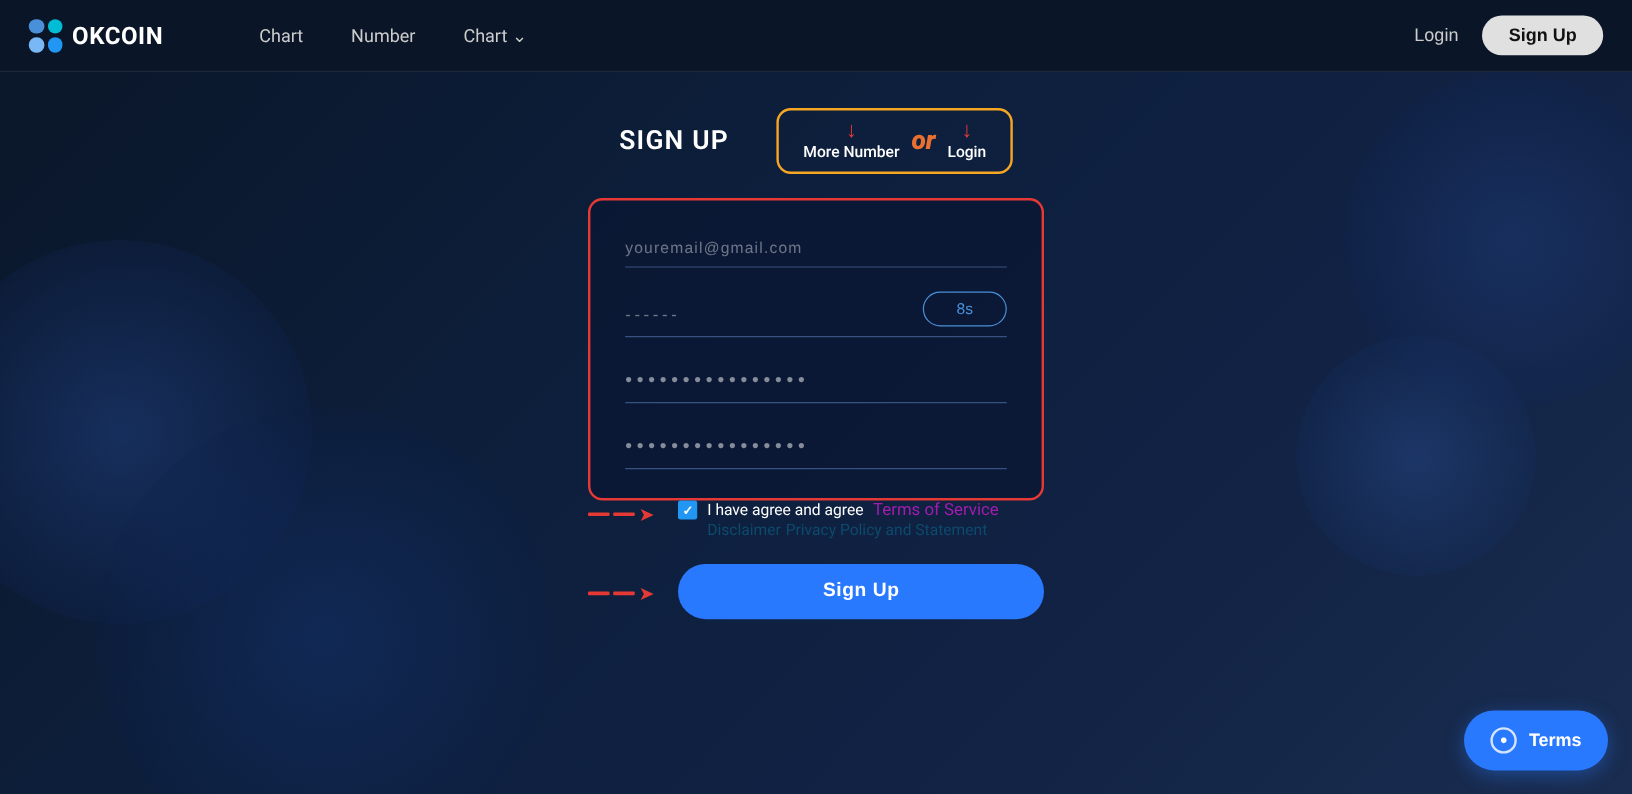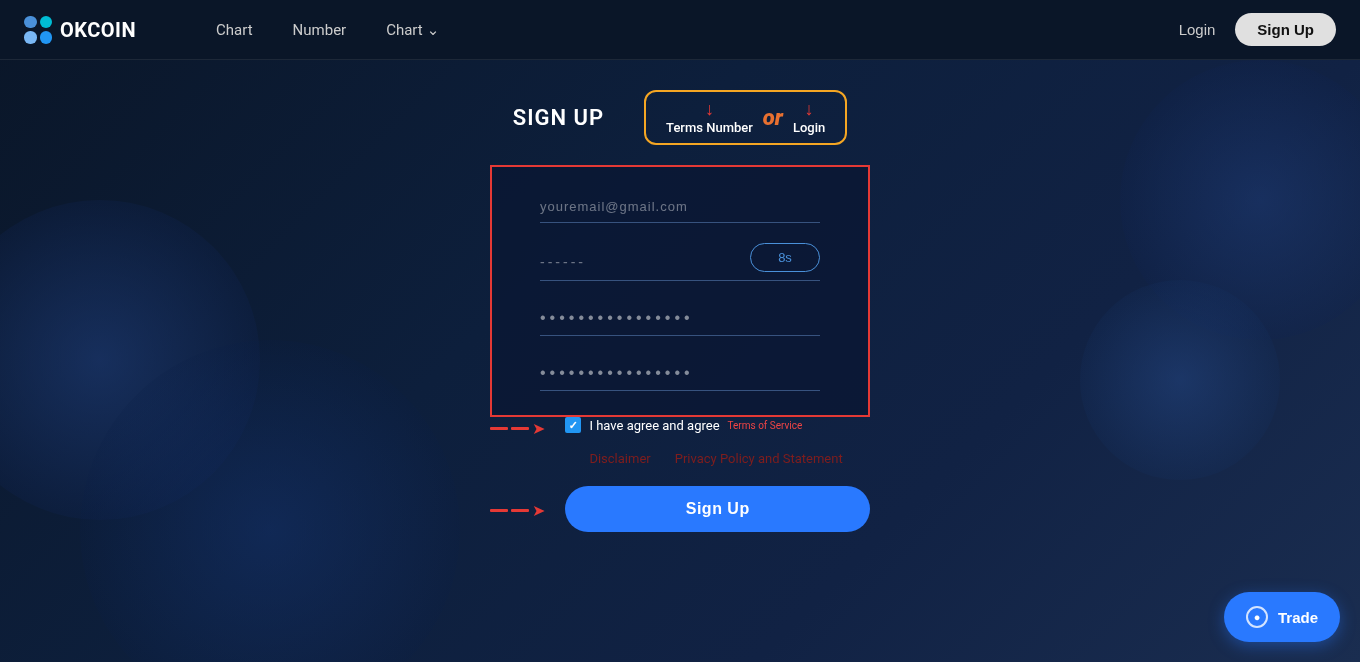--- a/index.html
+++ b/index.html
@@ -186,23 +186,23 @@
 
     .tab-label {
       color: #fff;
       font-size: 13px;
       font-weight: 500;
     }
 
     
     .form-container {
       border: 2px solid #e53935;
-      border-radius: 0;
+      border-radius: 12px;
       background: rgba(10, 22, 50, 0.7);
-      padding: 24px 48px;
+      padding: 24px 29px;
       width: 380px;
     }
 
     .form-field {
       margin-bottom: 20px;
     }
 
     .form-input {
       width: 100%;
       background: transparent;
@@ -318,27 +318,26 @@
       font-size: 11px;
       font-weight: 900;
     }
 
     .terms-text {
       color: #fff;
       font-size: 13px;
     }
 
     .terms-links {
-      color: #7f1d1d;
+      color: #0c4a6e;
       font-size: 13px;
       display: flex;
-      gap: 24px;
+      gap: 4px;
       flex-wrap: wrap;
       margin-left: 24px;
-      margin-top: 16px;
     }
 
     .terms-link {
       cursor: pointer;
       text-decoration: none;
     }
 
     
     .signup-btn-row {
       display: flex;
@@ -426,21 +425,21 @@
 </nav>
 
 <div class="main">
 
   <div class="tab-selector-area">
     <div class="sign-up-label">SIGN UP</div>
 
     <div class="or-badge-wrapper">
       <div class="tab-option">
         <span class="tab-arrow">↓</span>
-        <span class="tab-label">Terms Number</span>
+        <span class="tab-label">More Number</span>
       </div>
       <span class="or-text">or</span>
       <div class="tab-option">
         <span class="tab-arrow">↓</span>
         <span class="tab-label">Login</span>
       </div>
     </div>
   </div>
 
   <div class="form-container">
@@ -472,21 +471,21 @@
         <span class="red-arrow-icon">➤</span>
       </div>
     </div>
 
     <div class="terms-content">
       <div class="terms-line1">
         <div class="terms-checkbox">
           <span class="terms-checkbox-check">✓</span>
         </div>
         <span class="terms-text">I have agree and agree</span>
-        <a class="terms-link" style="color:#ef4444; font-size:10px;">Terms of Service</a>
+        <a class="terms-link" style="color:#a21caf; font-size:14px;">Terms of Service</a>
       </div>
       <div class="terms-links">
         <a class="terms-link">Disclaimer</a>
         <a class="terms-link">Privacy Policy and Statement</a>
       </div>
     </div>
   </div>
 
   <div class="signup-btn-row">
 
@@ -499,14 +498,14 @@
     </div>
     <button class="btn-main-signup">Sign Up</button>
   </div>
 
 </div>
 
 <button class="chat-button">
   <div class="chat-icon-circle">
     <span>●</span>
   </div>
-  <span>Trade</span>
+  <span>Terms</span>
 </button>
 
 </body></html>

